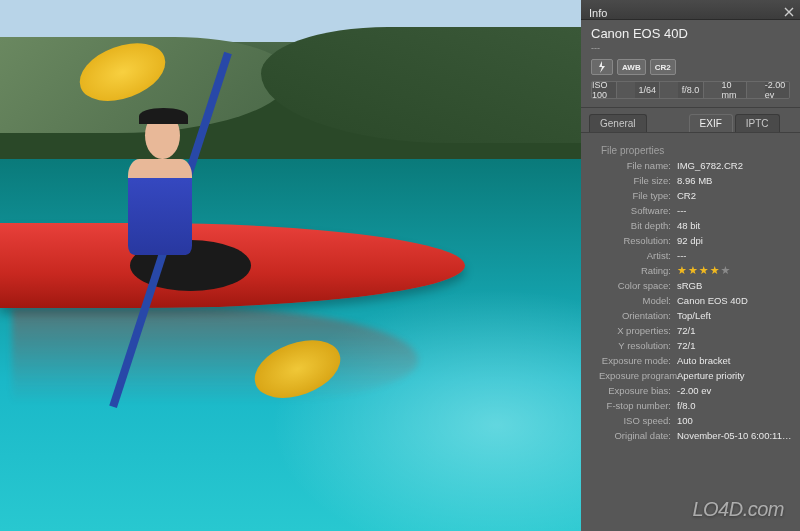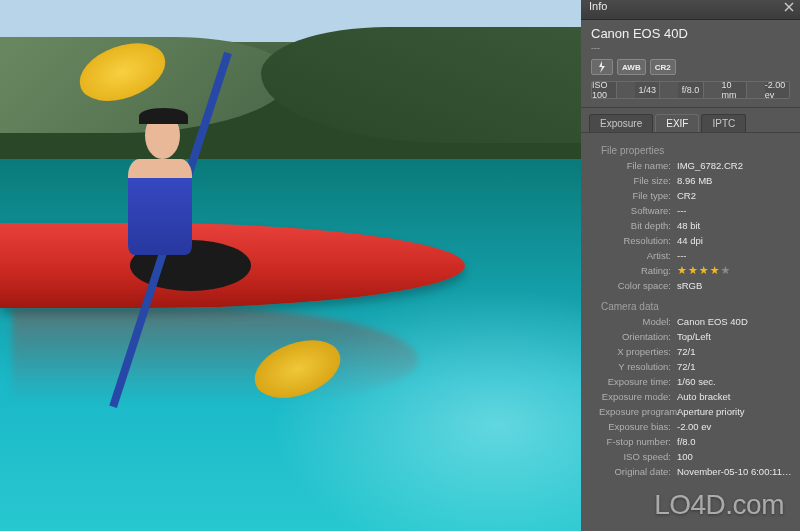--- a/index.html
+++ b/index.html
@@ -75,21 +75,21 @@
   right: 0; top: 0;
   width: 219px; height: 531px;
   background: #575757;
   color: #dcdcdc;
   font-size: 10px;
   display: flex; flex-direction: column;
 }
 .titlebar {
   height: 20px;
   background: linear-gradient(to bottom,#4a4a4a,#3c3c3c);
-  display: flex; align-items: flex-start; justify-content: space-between;
+  display: flex; align-items: flex-end; justify-content: space-between;
   padding: 0 4px 0 8px;
   border-bottom: 1px solid #2a2a2a;
 }
 .titlebar .t { font-size: 11px; color: #e8e8e8; }
 .closebox {
   width: 14px; height: 14px;
   display:flex; align-items:center; justify-content:center;
   color:#ccc; cursor:pointer;
 }
 .closebox svg{ width:10px; height:10px; }
@@ -141,20 +141,21 @@
   background:#4a4a4a;
   border:1px solid #3a3a3a;
   border-bottom:none;
   border-radius:3px 3px 0 0;
   cursor:pointer;
 }
 .tab.active{
   background:#575757;
   color:#f0f0f0;
   border-color:#6a6a6a;
+  margin-left:40px;
 }
 
 .scroll{
   flex:1; overflow-y:auto;
   padding: 6px 6px 20px 18px;
 }
 .section-title{
   font-size:10px; color:#a0a0a0;
   margin: 6px 0 4px 2px;
 }
@@ -184,21 +185,21 @@
 
 
 .scroll::-webkit-scrollbar{ width:9px; }
 .scroll::-webkit-scrollbar-track{ background:#4a4a4a; }
 .scroll::-webkit-scrollbar-thumb{ background:#777; border-radius:4px; }
 
 
 .wm{
   position:absolute; right:16px; bottom:10px;
   color: rgba(255,255,255,0.55);
-  font-size: 28px; font-weight:300;
+  font-size: 20px; font-style: italic; font-weight:300;
   text-shadow: 0 1px 3px rgba(0,0,0,0.4);
   pointer-events:none;
   letter-spacing: -0.5px;
 }
 </style>
 </head>
 <body>
 
 <div class="viewport">
   <div class="hill1"></div>
@@ -236,29 +237,29 @@
       <span class="badge icon">
         <svg viewBox="0 0 12 12">
             <path d="M6 0 L3 6 L6 6 L4 12 L9 5 L6 5 Z" fill="#eee"></path>
           </svg>
       </span>
       <span class="badge">AWB</span>
       <span class="badge">CR2</span>
     </div>
     <div class="exprow">
       <span class="expcell">ISO 100</span>
-      <span class="expcell">1/43</span>
+      <span class="expcell">1/64</span>
       <span class="expcell">f/8.0</span>
       <span class="expcell">10 mm</span>
       <span class="expcell">-2.00 ev</span>
     </div>
   </div>
 
   <div class="tabs">
-    <div class="tab">Exposure</div>
+    <div class="tab">General</div>
     <div class="tab active">EXIF</div>
     <div class="tab">IPTC</div>
   </div>
 
   <div class="scroll">
     <div class="section-title">File properties</div>
     <div class="kvlist" id="file-rows">
         <div class="kv">
           <div class="k">File name:</div>
           <div class="v">IMG_6782.CR2</div>
@@ -274,21 +275,21 @@
         <div class="kv">
           <div class="k">Software:</div>
           <div class="v">---</div>
         </div>
         <div class="kv">
           <div class="k">Bit depth:</div>
           <div class="v">48 bit</div>
         </div>
         <div class="kv">
           <div class="k">Resolution:</div>
-          <div class="v">44 dpi</div>
+          <div class="v">92 dpi</div>
         </div>
         <div class="kv">
           <div class="k">Artist:</div>
           <div class="v">---</div>
         </div>
         <div class="kv">
           <div class="k">Rating:</div>
           <div class="v">
             <span class="stars">
               <span class="star">★</span>
@@ -298,41 +299,36 @@
               <span class="star off">★</span>
             </span>
           </div>
         </div>
         <div class="kv">
           <div class="k">Color space:</div>
           <div class="v">sRGB</div>
         </div>
       </div>
 
-    <div class="section-title">Camera data</div>
     <div class="kvlist" id="camera-rows">
         <div class="kv">
           <div class="k">Model:</div>
           <div class="v">Canon EOS 40D</div>
         </div>
         <div class="kv">
           <div class="k">Orientation:</div>
           <div class="v">Top/Left</div>
         </div>
         <div class="kv">
           <div class="k">X properties:</div>
           <div class="v">72/1</div>
         </div>
         <div class="kv">
           <div class="k">Y resolution:</div>
           <div class="v">72/1</div>
-        </div>
-        <div class="kv">
-          <div class="k">Exposure time:</div>
-          <div class="v">1/60 sec.</div>
         </div>
         <div class="kv">
           <div class="k">Exposure mode:</div>
           <div class="v">Auto bracket</div>
         </div>
         <div class="kv">
           <div class="k">Exposure program:</div>
           <div class="v">Aperture priority</div>
         </div>
         <div class="kv">

